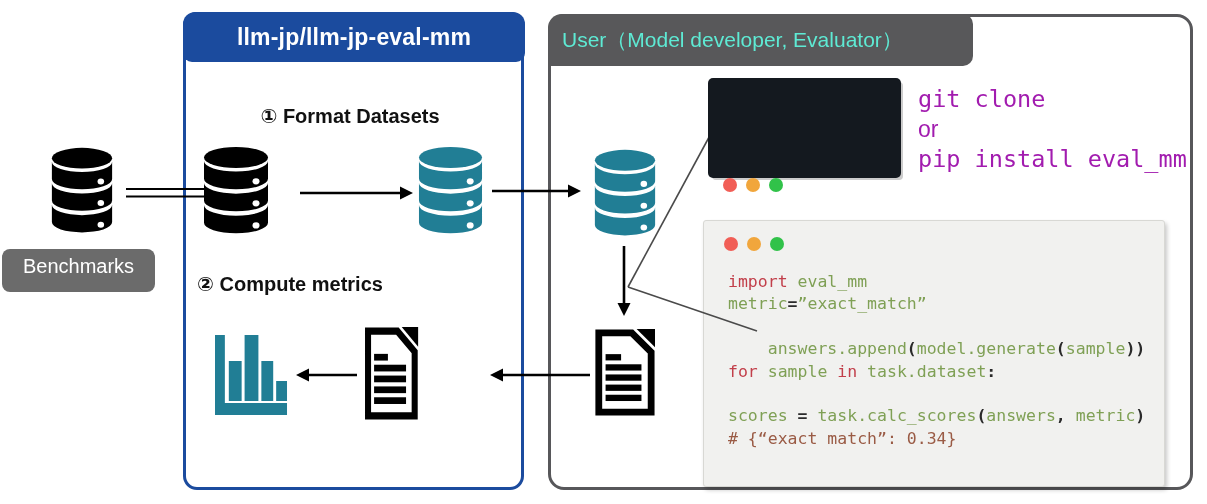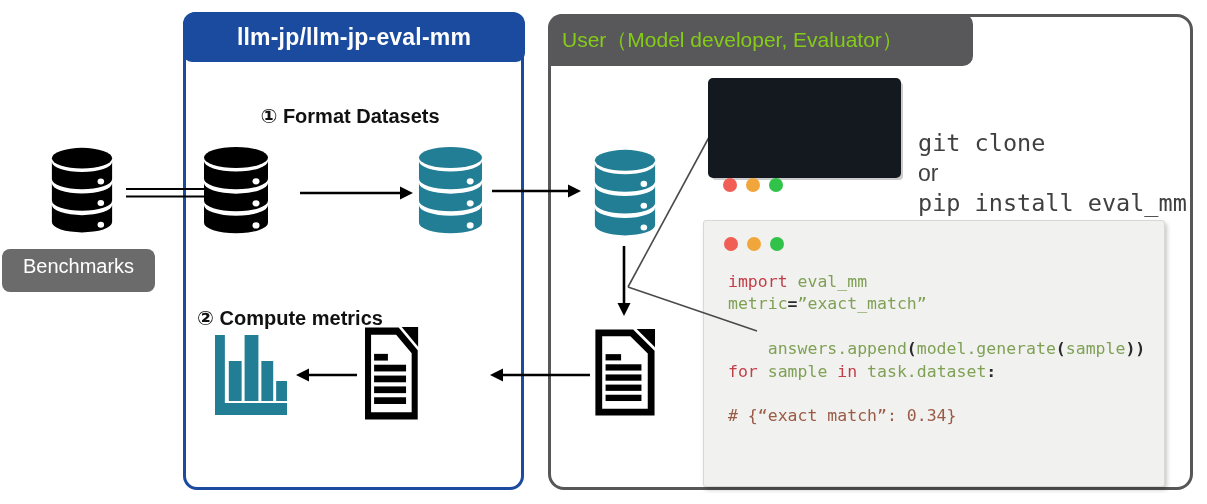--- a/index.html
+++ b/index.html
@@ -11,41 +11,41 @@
 
   
   .repo-box{left:183px;top:12px;width:335px;height:472px;border:3.5px solid var(--blue);
             border-radius:14px;background:transparent;}
   .repo-header{left:183px;top:12px;width:342px;height:50px;background:var(--blue);
                border-radius:12px 12px 9px 9px;color:#fff;font-weight:bold;font-size:23px;
                text-align:center;line-height:50px;letter-spacing:.2px;}
   .user-box{left:548px;top:14px;width:639px;height:470px;border:3.5px solid var(--gray_border);
             border-radius:16px;background:transparent;}
   .user-header{left:548px;top:14px;width:425px;height:52px;background:var(--gray_header);
-               border-radius:14px 10px 10px 0;color:#84cc16;font-size:21px;line-height:52px;
+               border-radius:14px 10px 10px 0;color:#5eead4;font-size:21px;line-height:52px;
                padding-left:14px;box-sizing:border-box;}
   .benchmarks-label{left:2px;top:249px;width:153px;height:43px;background:var(--benchmarks_bg);
                border-radius:8px;color:#fff;font-size:20px;line-height:35px;text-align:center;}
 
   .step-label{font-weight:bold;font-size:20px;color:#111;text-align:center;}
   .step1{left:200px;top:104px;width:300px;}
-  .step2{left:140px;top:306px;width:300px;}
+  .step2{left:140px;top:272px;width:300px;}
 
   
   .terminal{left:708px;top:78px;width:193px;height:100px;background:var(--terminal_bg);
             border-radius:5px;box-shadow:3px 3px 0 -1px #cccccc;}
   .dots{position:absolute;display:flex;gap:9px;}
   .terminal .dots{left:15px;top:100px;}
   .dot{width:14px;height:14px;border-radius:50%;}
   .dot.r{background:var(--dot_red);} .dot.y{background:var(--dot_yellow);} .dot.g{background:var(--dot_green);}
   .term-cmd{position:absolute;left:19px;top:141px;color:var(--terminal_cmd);
             font-family:"DejaVu Sans Mono","Liberation Mono",monospace;font-size:16.5px;white-space:pre;}
 
   
-  .install{left:918px;top:84px;color:#404040;margin-top:44px;}
+  .install{left:918px;top:84px;color:#a21caf;}
   .install .mono{font-family:"DejaVu Sans Mono","Liberation Mono",monospace;font-size:23.5px;line-height:30px;white-space:pre;}
   .install .sans{font-family:"Liberation Sans","DejaVu Sans",sans-serif;font-size:23px;line-height:30px;}
 
   
   .code-block{left:703px;top:200px;width:460px;height:265px;background:var(--code_bg);
               border:1px solid #d8d8d4;border-radius:3px;box-shadow:2px 3px 4px rgba(0,0,0,.22);margin-top:20px;}
   .code-block .dots{left:20px;top:16px;}
   .code-lines{position:absolute;left:24px;top:50px;
               font-family:"DejaVu Sans Mono","Liberation Mono",monospace;font-size:16.5px;}
   .cl{height:22.4px;line-height:22.4px;white-space:pre;}
@@ -174,20 +174,21 @@
       <span class="dot y"></span>
       <span class="dot g"></span>
     </div>
     <div class="code-lines">
         <div class="cl"><span class="tk-kw">import</span><span class="tk-id"> eval_mm</span></div>
         <div class="cl"><span class="tk-id">metric</span><span class="tk-pn">=</span><span class="tk-id">”exact_match”</span></div>
         <div class="cl"></div>
         <div class="cl"><span class="tk-id">    answers.append</span><span class="tk-pn">(</span><span class="tk-id">model.generate</span><span class="tk-pn">(</span><span class="tk-id">sample</span><span class="tk-pn">))</span></div>
         <div class="cl"><span class="tk-kw">for</span><span class="tk-id"> sample </span><span class="tk-kw">in</span><span class="tk-id"> task.dataset</span><span class="tk-pn">:</span></div>
         <div class="cl"></div>
+        <div class="cl"><span class="tk-id">scores </span><span class="tk-pn">=</span><span class="tk-id"> task.calc_scores</span><span class="tk-pn">(</span><span class="tk-id">answers</span><span class="tk-pn">,</span><span class="tk-id"> metric</span><span class="tk-pn">)</span></div>
         <div class="cl"><span class="tk-cm"># {“exact match”: 0.34}</span></div>
       </div>
   </div>
 
   <svg class="layer z3" viewBox="0 0 1207 504">
     <g>
       <line class="conn" style="stroke-width:2px" x1="126" y1="189" x2="206" y2="189"></line>
       <line class="conn" style="stroke-width:2px" x1="126" y1="196.5" x2="206" y2="196.5"></line>
     </g>
     <g>

